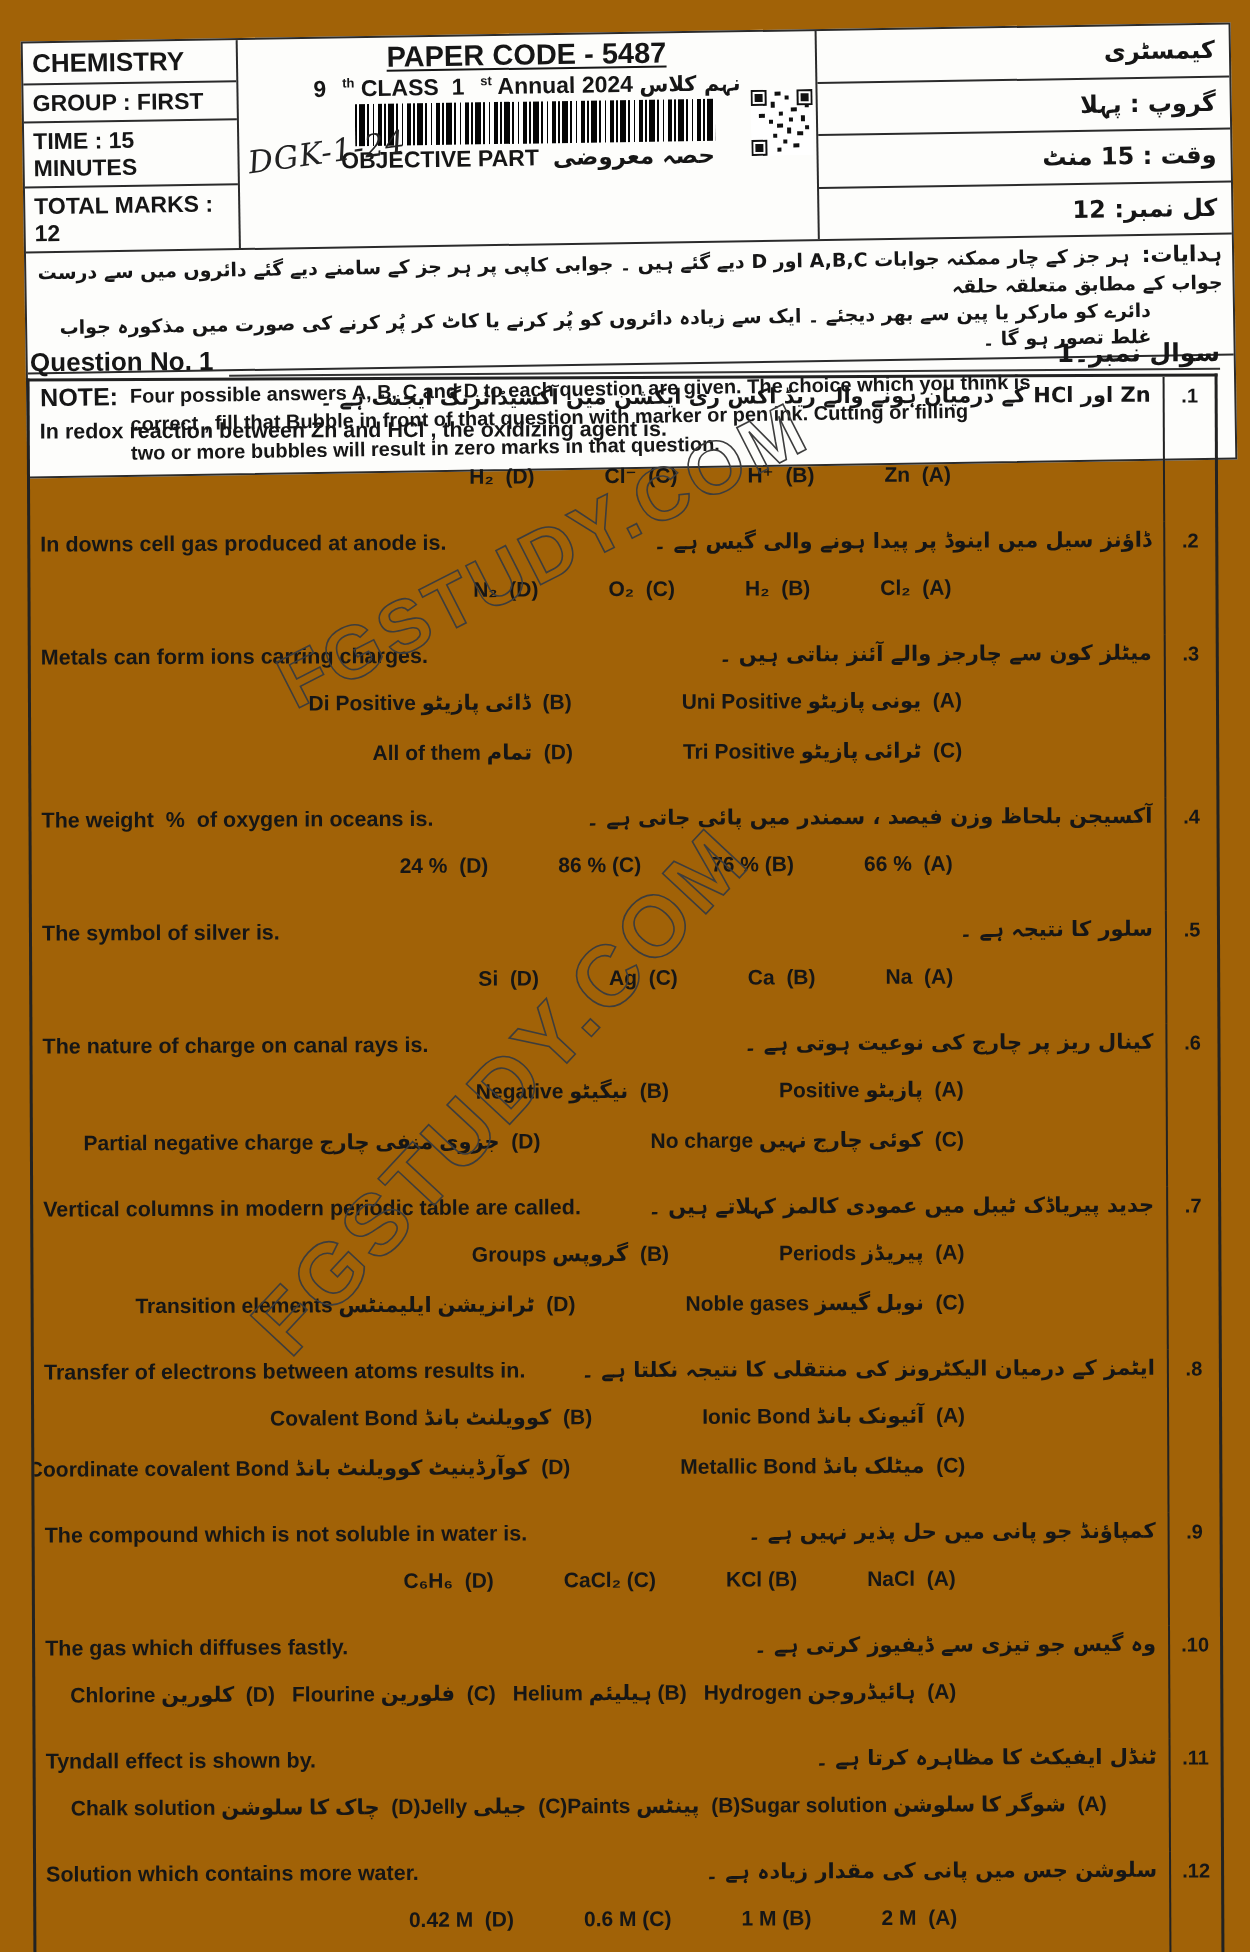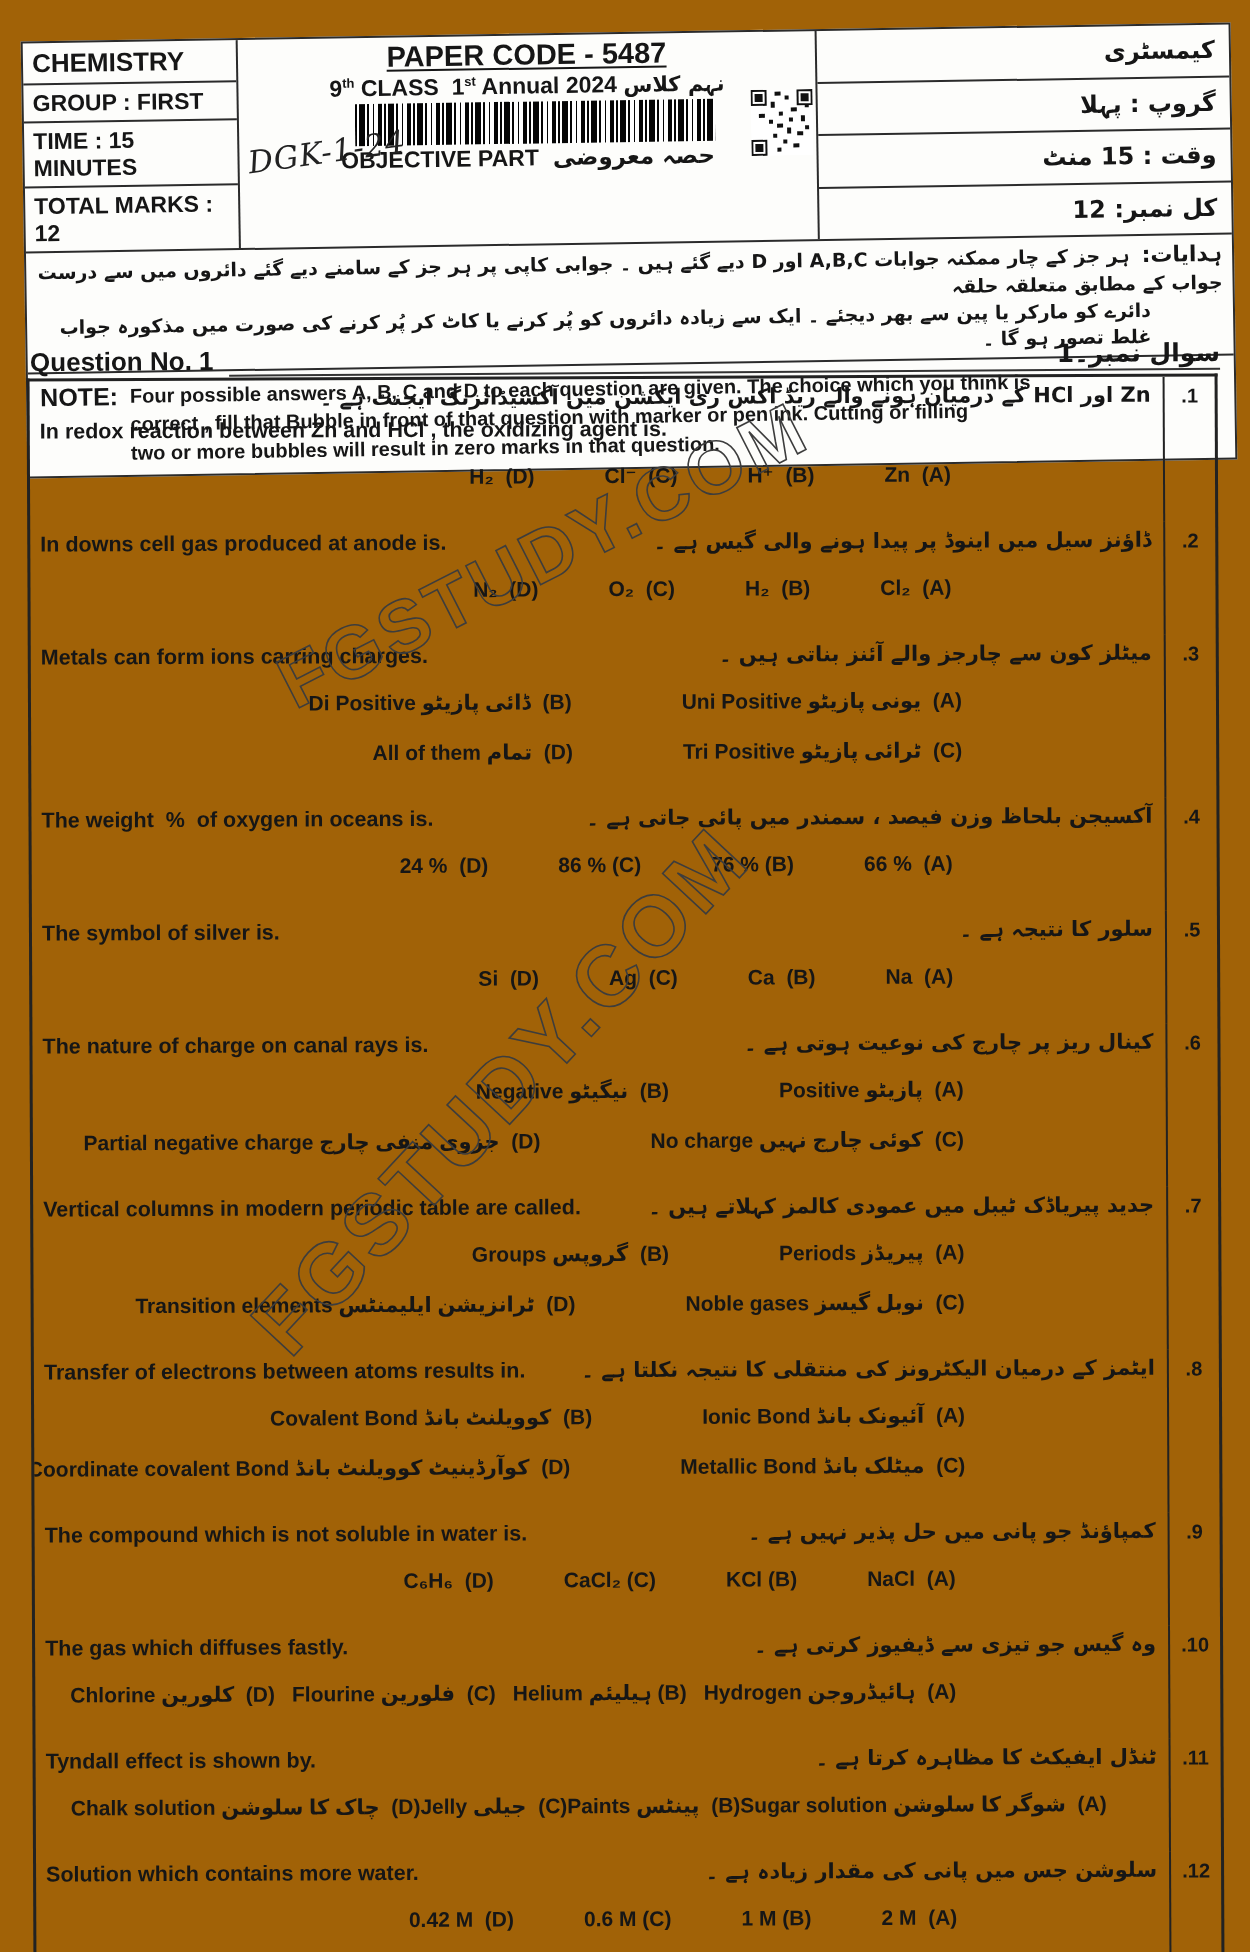--- a/index.html
+++ b/index.html
@@ -11,21 +11,21 @@
   .top-block{position:absolute;left:24px;top:32px;width:1206px;border:2px solid #2b2b2b;
              transform:rotate(-0.9deg);background:#fdfdfb;}
   .hdr{display:grid;grid-template-columns:215px 1fr 414px;border-bottom:2px solid #2b2b2b;}
   .hdr-left{border-right:2px solid #2b2b2b;display:flex;flex-direction:column;}
   .hl-row{padding:5px 9px 4px;border-bottom:2px solid #2b2b2b;font-size:23px;flex:1;display:flex;align-items:center;}
   .hl-row:last-child{border-bottom:none;}
   .hl-row.first{font-size:26px;}
   .hdr-center{position:relative;text-align:center;padding:3px 6px 4px;}
   .pc{font-size:29px;text-decoration:underline;text-decoration-thickness:2px;text-underline-offset:3px;}
   .cls{font-size:23px;margin-top:1px;}
-  .cls sup{font-size:13px;}
+  .cls sup{font-size:13px;margin-left:16px;}
   .cls .part{white-space:pre;}
   .cls .urdu{font-size:21px;}
   .barcode{width:360px;height:42px;margin:2px 0 0 110px;
     background:repeating-linear-gradient(90deg,#050505 0 2px,#fff 2px 4px,#050505 4px 10px,#fff 10px 12px,#050505 12px 14px,#fff 14px 18px,#050505 18px 19px,#fff 19px 23px,#050505 23px 27px,#fff 27px 29px);}
   .obj-row{position:relative;margin-top:1px;font-size:23px;display:flex;justify-content:center;gap:14px;align-items:baseline;}
   .hand{position:absolute;left:2px;top:-14px;font-family:"DejaVu Serif",serif;font-style:italic;
         font-weight:400;font-size:31px;transform:rotate(-7deg);letter-spacing:1px;color:#222;}
   .qr{position:absolute;right:3px;top:58px;}
   .hdr-right{border-left:2px solid #2b2b2b;direction:rtl;display:flex;flex-direction:column;}
   .hr-row{padding:4px 14px;border-bottom:2px solid #2b2b2b;font-size:24px;text-align:right;

